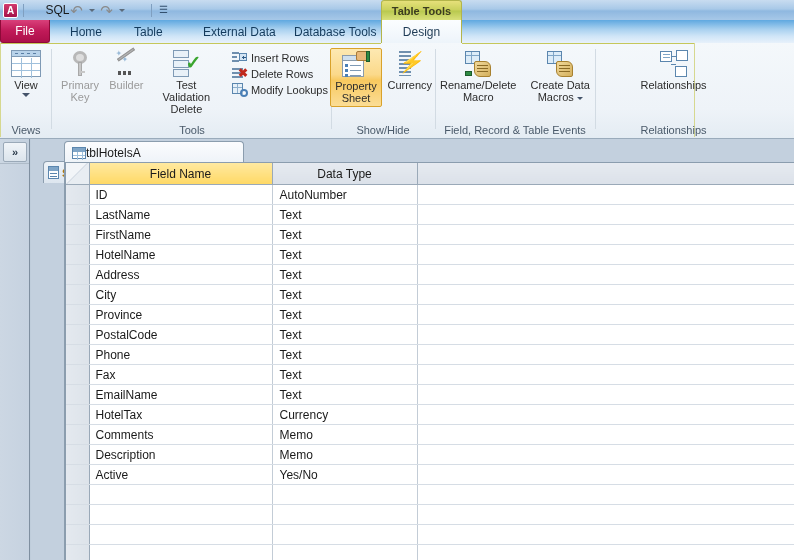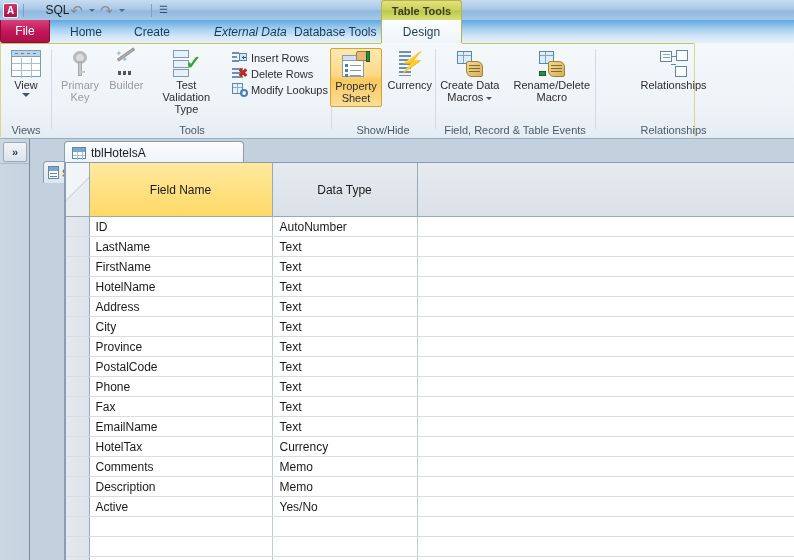--- a/index.html
+++ b/index.html
@@ -66,21 +66,21 @@
     border-radius:0 0 3px 3px;font-weight:normal;
     left:0px;width:50px;
   }
   .tab.active-ctx{
     background:linear-gradient(to bottom,#fbfdff 0%,#f3f8fc 60%,#edf4fa 100%);
     border:1px solid #b3b54a;border-top:none;border-bottom:none;
     color:#1f3b55;left:381px;width:81px;
   }
   .tab-home{left:60px;}
   .tab-create{left:124px;}
-  .tab-ext{left:204px;font-style:italic;}
+  .tab-ext{left:193px;}
   .tab-db{left:284px;}
 
   
   .ribbon{
     position:absolute;left:0;top:43px;width:794px;height:95px;
     background:linear-gradient(to bottom,#f4f8fb 0%,#eef3f8 70%,#e4ecf3 100%);
     border-bottom:1px solid #9aabbb;
   }
   .ctx-underline{position:absolute;left:462px;top:0;width:233px;height:1px;background:#c5c75a;}
   .ctx-underline2{position:absolute;left:0px;top:0;width:381px;height:1px;background:#c5c75a;}
@@ -240,21 +240,21 @@
   }
   .ic-formmini{width:11px;height:13px;background:#ffffff;border:1px solid #5b86ae;box-sizing:border-box;position:relative;}
   .ic-formmini:before{content:"";position:absolute;left:0;top:0;width:100%;height:4px;background:#7fa5c7;}
   .ic-formmini:after{content:"";position:absolute;left:1px;top:6px;width:7px;height:1px;background:#5b86ae;box-shadow:0 3px 0 #5b86ae;}
   .bg-tab-label{font-size:11px;color:#b07a10;font-weight:bold;}
 
   .doc-tab{
     position:absolute;left:33px;top:2px;width:180px;height:22px;
     background:linear-gradient(to bottom,#fbfcfe,#eef3f8);
     border:1px solid #8b9dae;border-bottom:none;border-radius:4px 4px 0 0;
-    box-sizing:border-box;display:flex;align-items:center;gap:5px;padding-left:7px;
+    box-sizing:border-box;display:flex;align-items:center;padding-left:7px;
   }
   .ic-tablemini{width:14px;height:12px;background:#ffffff;border:1px solid #5b86ae;box-sizing:border-box;position:relative;}
   .ic-tablemini:before{content:"";position:absolute;left:0;top:0;width:100%;height:4px;background:#7fa5c7;}
   .ic-tablemini .vv{position:absolute;top:4px;width:1px;height:8px;background:#9fc0dc;}
   .ic-tablemini .hh2{position:absolute;left:0;width:100%;height:1px;background:#9fc0dc;}
   .doc-tab-label{font-size:12px;color:#1a1a1a;}
 
   .doc-window{
     position:absolute;left:33px;top:23px;width:761px;height:398px;
     background:#ffffff;border:1px solid #8b9dae;border-right:none;border-bottom:none;
@@ -262,21 +262,21 @@
   }
   .designer{position:absolute;left:0;top:0;width:100%;height:100%;overflow:hidden;}
 
   table.grid{border-collapse:collapse;table-layout:fixed;width:761px;}
   table.grid col.c-sel{width:24px;}
   table.grid col.c-name{width:183px;}
   table.grid col.c-type{width:145px;}
   table.grid col.c-desc{width:409px;}
 
   table.grid th{
-    height:21px;padding:16px;margin:0;
+    height:21px;padding:0;margin:0;
     border-right:1px solid #9aa9b8;border-bottom:1px solid #9aa9b8;
     font-weight:normal;font-size:12px;color:#1a1a1a;
     background:linear-gradient(to bottom,#e6eaf0,#dbe1e9);
   }
   table.grid th.sel-corner{
     background:linear-gradient(135deg,#f2f5f8 0%,#f2f5f8 48%,#c5cfda 50%,#e8edf2 52%,#e8edf2 100%);
     border-right:1px solid #9aa9b8;
   }
   table.grid th.selected{
     background:linear-gradient(to bottom,#ffe9a0,#ffd966);
@@ -339,21 +339,21 @@
   </div>
 
   <div class="tab-row">
     <div class="tab file">
       <span>File</span>
     </div>
     <div class="tab tab-home">
       <span>Home</span>
     </div>
     <div class="tab tab-create">
-      <span>Create</span>
+      <span>Table</span>
     </div>
     <div class="tab tab-ext">
       <span>External Data</span>
     </div>
     <div class="tab active-ctx">
       <span>Design</span>
     </div>
     <div class="tab tab-db">
       <span>Database Tools</span>
     </div>
@@ -407,21 +407,21 @@
         </div>
         <div class="bigbtn" style="width:84px;">
           <span class="ic ic-testval">
             <span class="b1"></span>
               <span class="b2"></span>
               <span class="b3"></span>
             <span class="chk">✓</span>
           </span>
           <span class="cap">
             <span>Test Validation</span><br>
-            <span>Type</span>
+            <span>Delete</span>
           </span>
         </div>
         <div style="display:flex;flex-direction:column;gap:1px;margin-left:6px;margin-top:2px;">
           <div class="smallrow">
             <span class="ic ic-insrow">
               <span class="l1"></span>
                 <span class="l2"></span>
                 <span class="l3"></span>
                 <span class="pl"></span>
             </span>
@@ -476,39 +476,39 @@
           </span>
           <span class="cap">Currency</span>
         </div>
       </div>
       <div class="grp-label">Show/Hide</div>
     </div>
     <div class="grp-div" style="left:435px;"></div>
 
     <div class="grp" style="left:436px;width:158px;">
       <div class="grp-body" style="gap:6px;">
-        <div class="bigbtn" style="width:72px;">
-          <span class="ic ic-macro">
-            <span class="tb"></span>
-              <span class="scroll"></span>
-          </span>
-          <span class="cap">
-            <span>Create Data</span><br>
-            <span>Macros</span><span class="dd-caret"></span>
-          </span>
-        </div>
         <div class="bigbtn" style="width:80px;">
           <span class="ic ic-macro">
             <span class="tb"></span>
               <span class="scroll"></span>
               <span class="grn"></span>
           </span>
           <span class="cap">
             <span>Rename/Delete</span><br>
             <span>Macro</span>
+          </span>
+        </div>
+        <div class="bigbtn" style="width:72px;">
+          <span class="ic ic-macro">
+            <span class="tb"></span>
+              <span class="scroll"></span>
+          </span>
+          <span class="cap">
+            <span>Create Data</span><br>
+            <span>Macros</span><span class="dd-caret"></span>
           </span>
         </div>
       </div>
       <div class="grp-label">Field, Record &amp; Table Events</div>
     </div>
     <div class="grp-div" style="left:595px;"></div>
 
     <div class="grp" style="left:596px;width:155px;">
       <div class="grp-body" style="gap:6px;">
         <div class="bigbtn" style="width:72px;">

